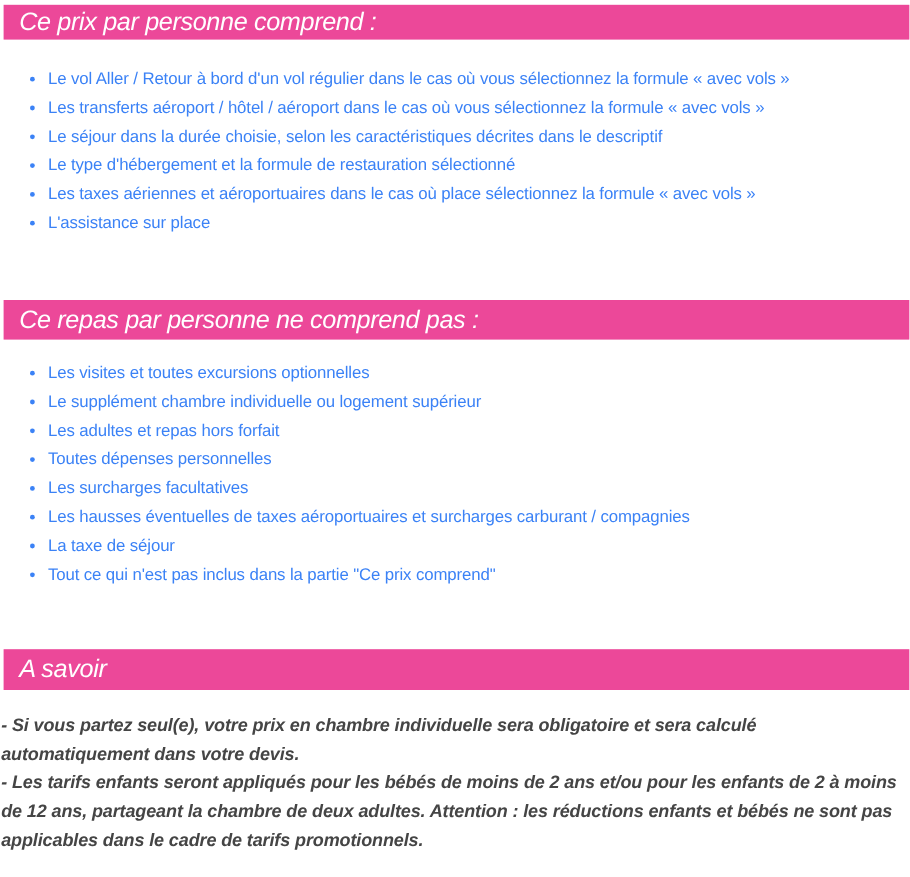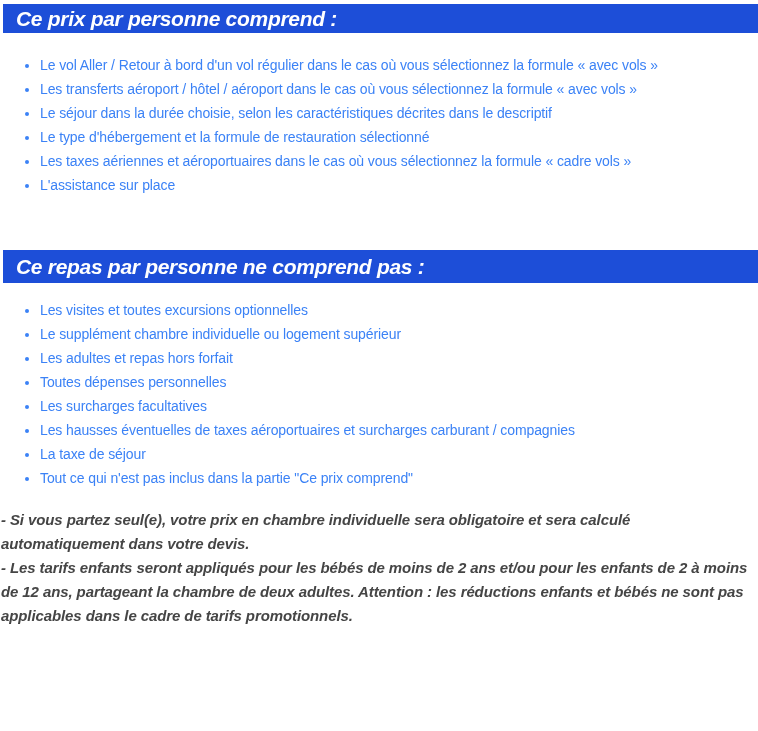--- a/index.html
+++ b/index.html
@@ -8,24 +8,24 @@
     background: #ffffff;
   }
   body {
     width: 758px;
     height: 731px;
     overflow: hidden;
     font-family: "Liberation Sans", sans-serif;
     color: #454545;
   }
   .bar {
-    background: #1d4ed8;
+    background: #ec4899;
     color: #ffffff;
     font-style: italic;
-    font-weight: 700;
+    font-weight: 400;
     font-size: 21px;
     letter-spacing: -0.3px;
     margin: 0 0 0 3px;
     padding-left: 13px;
     white-space: nowrap;
     overflow: hidden;
   }
   .bar.h-includes { margin-top: 4px;  height: 29px; line-height: 29px; }
   .bar.h-excludes { margin-top: 53px; height: 33px; line-height: 33px; }
   .bar.h-notes    { margin-top: 51px; height: 34px; line-height: 34px; }
@@ -60,39 +60,40 @@
 
 <div>
 
   <section>
     <h2 class="bar h-includes">Ce prix par personne comprend :</h2>
     <ul class="blist includes">
       <li>Le vol Aller / Retour à bord d'un vol régulier dans le cas où vous sélectionnez la formule « avec vols »</li>
       <li>Les transferts aéroport / hôtel / aéroport dans le cas où vous sélectionnez la formule « avec vols »</li>
       <li>Le séjour dans la durée choisie, selon les caractéristiques décrites dans le descriptif</li>
       <li>Le type d'hébergement et la formule de restauration sélectionné</li>
-      <li>Les taxes aériennes et aéroportuaires dans le cas où vous sélectionnez la formule « cadre vols »</li>
+      <li>Les taxes aériennes et aéroportuaires dans le cas où place sélectionnez la formule « avec vols »</li>
       <li>L'assistance sur place</li>
     </ul>
   </section>
 
   <section>
     <h2 class="bar h-excludes">Ce repas par personne ne comprend pas :</h2>
     <ul class="blist excludes">
       <li>Les visites et toutes excursions optionnelles</li>
       <li>Le supplément chambre individuelle ou logement supérieur</li>
       <li>Les adultes et repas hors forfait</li>
       <li>Toutes dépenses personnelles</li>
       <li>Les surcharges facultatives</li>
       <li>Les hausses éventuelles de taxes aéroportuaires et surcharges carburant / compagnies</li>
       <li>La taxe de séjour</li>
       <li>Tout ce qui n'est pas inclus dans la partie "Ce prix comprend"</li>
     </ul>
   </section>
 
   <section>
+    <h2 class="bar h-notes">A savoir</h2>
     <div class="notes-text">
       <p>- Si vous partez seul(e), votre prix en chambre individuelle sera obligatoire et sera calculé automatiquement dans votre devis.</p>
       <p>- Les tarifs enfants seront appliqués pour les bébés de moins de 2 ans et/ou pour les enfants de 2 à moins de 12 ans, partageant la chambre de deux adultes. Attention : les réductions enfants et bébés ne sont pas applicables dans le cadre de tarifs promotionnels.</p>
     </div>
   </section>
 
 </div>
 
 </body></html>

